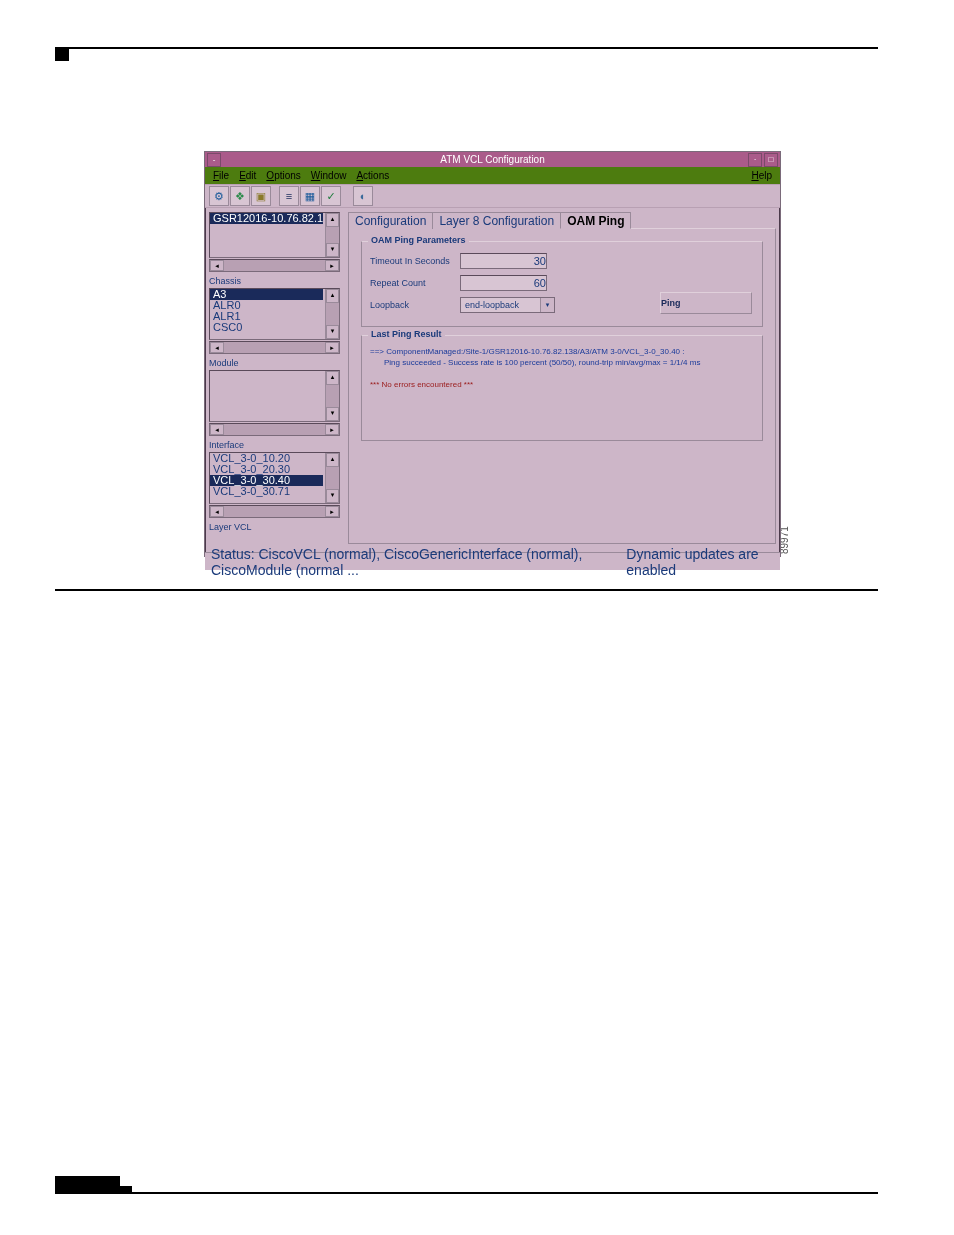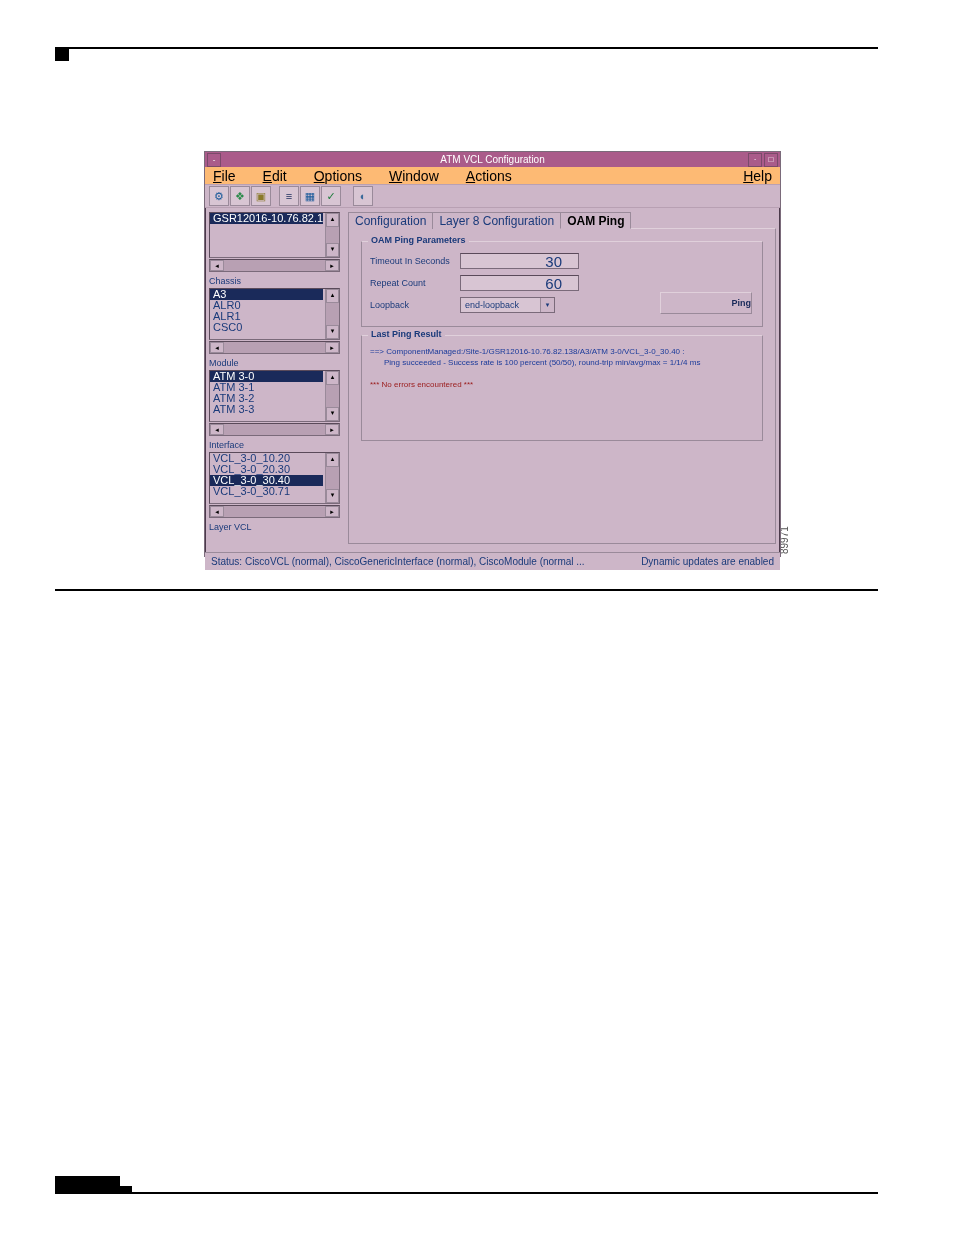--- a/index.html
+++ b/index.html
@@ -10,21 +10,21 @@
 .hbar-bot{position:absolute;left:55px;top:1192px;width:823px;height:2px;background:#000}
 .sq-bl{position:absolute;left:55px;top:1176px;width:65px;height:18px;background:#000}
 .sq-bl2{position:absolute;left:120px;top:1186px;width:12px;height:8px;background:#000}
 .imgnum{position:absolute;left:779px;top:554px;font-size:10px;color:#555;transform:rotate(-90deg);transform-origin:left top}
 .window{position:absolute;left:204px;top:151px;width:575px;height:404px;background:#cdb6c8;border:1px solid #7a6a7a;box-shadow:0 0 0 1px #4b3a4b inset}
 .titlebar{background:#aa5b8a;color:#fff;height:15px;display:flex;align-items:center;font-size:10px;position:relative}
 .title-text{position:absolute;left:50%;transform:translateX(-50%)}
 .title-left{width:12px;height:12px;margin-left:2px;background:#aa5b8a;border:1px solid #7a4a6a;display:flex;align-items:center;justify-content:center;font-size:8px}
 .title-right{position:absolute;right:2px;display:flex;gap:2px}
 .title-right div{width:12px;height:12px;background:#aa5b8a;border:1px solid #7a4a6a;font-size:8px;display:flex;align-items:center;justify-content:center}
-.menubar{background:#fdba74;height:17px;display:flex;align-items:center;padding:0 4px;font-size:14px;gap:19px}
+.menubar{background:#4d7c0f;height:17px;display:flex;align-items:center;padding:0 4px;font-size:10px;gap:2px}
 .menubar span{padding:0 4px}
 .menubar .help{margin-left:auto}
 .toolbar{background:#cdb6c8;height:22px;display:flex;align-items:center;padding:0 4px;gap:1px;border-top:1px solid #b8a0b3;border-bottom:1px solid #b8a0b3}
 .tbtn{width:18px;height:18px;border:1px solid #9a8a9a;background:#d8c5d3;display:flex;align-items:center;justify-content:center;font-size:11px}
 .content{display:flex;height:344px}
 .leftpane{width:131px;padding:4px;display:flex;flex-direction:column;gap:2px}
 .listbox{background:#cdb6c8;border:1px solid #7a6a7a;border-top-color:#5a4a5a;border-left-color:#5a4a5a;position:relative;overflow:hidden}
 .listbox.h1{height:44px}
 .listbox.h2{height:50px}
 .listbox.h3{height:50px}
@@ -43,28 +43,28 @@
 .tabs{display:flex;height:17px;position:relative;z-index:2}
 .tab{border:1px solid #9a8a9a;border-bottom:none;background:#cdb6c8;padding:1px 6px;font-size:12px;color:#1a3a7a;margin-right:-1px}
 .tab.active{background:#cdb6c8;border-bottom:1px solid #cdb6c8;z-index:3;font-weight:bold;color:#000}
 .tabbody{border:1px solid #9a8a9a;border-top-color:#e0d0db;height:290px;margin-top:-1px;background:#cdb6c8;padding:12px;position:relative}
 .group{border:1px solid #9a8a9a;border-top-color:#e0d0db;padding:10px 8px 8px;margin-bottom:8px;position:relative}
 .group-title{position:absolute;top:-7px;left:6px;background:#cdb6c8;padding:0 3px;font-size:9px;font-weight:bold;color:#1a3a7a}
 .group1{height:66px}
 .group2{height:86px}
 .row{display:flex;align-items:center;height:18px;margin-bottom:4px;font-size:9px;color:#1a3a7a}
 .row label{width:90px}
-.numfield{width:85px;height:14px;background:#d8c5d3;border:1px solid #7a6a7a;border-top-color:#5a4a5a;text-align:center;padding:0 16px;font-size:15px;display:flex;align-items:center;justify-content:flex-end}
+.numfield{width:85px;height:14px;background:#d8c5d3;border:1px solid #7a6a7a;border-top-color:#5a4a5a;text-align:center;padding:0 0;font-size:11px;display:flex;align-items:center;justify-content:flex-end}
 .combo{width:85px;height:14px;background:#d8c5d3;border:1px solid #7a6a7a;display:flex;align-items:center;font-size:9px;position:relative;padding:0 4px}
 .combo-arrow{position:absolute;right:0;top:0;width:13px;height:14px;background:#cdb6c8;border-left:1px solid #9a8a9a;text-align:center;font-size:7px;line-height:14px}
-.pingbtn{position:absolute;right:10px;top:50px;width:90px;height:20px;background:#cdb6c8;border:1px solid #9a8a9a;border-top-color:#e0d0db;border-left-color:#e0d0db;font-size:9px;font-weight:bold;color:#1a2a5a;text-align:right;line-height:20px}
+.pingbtn{position:absolute;right:10px;top:50px;width:90px;height:20px;background:#cdb6c8;border:1px solid #9a8a9a;border-top-color:#e0d0db;border-left-color:#e0d0db;font-size:9px;font-weight:bold;color:#1a2a5a;text-align:left;line-height:20px}
 .result-text{font-size:8px;color:#1a3a9a;line-height:11px}
 .result-text .ok{color:#1a3a9a}
 .result-text .noerr{color:#9a1a1a}
-.statusbar{background:#cdb6c8;border-top:1px solid #9a8a9a;padding:2px 6px;font-size:10px;color:#1a3a7a;display:flex;justify-content:space-between;height:13px;align-items:center}
+.statusbar{background:#cdb6c8;border-top:1px solid #9a8a9a;padding:2px 6px;font-size:14px;color:#1a3a7a;display:flex;justify-content:space-between;height:13px;align-items:center}
 .updatebar{background:#cdb6c8;padding:1px 6px;font-size:9px;color:#3a4a9a;height:11px}
 </style>
 </head>
 <body>
 
 <div class="page">
   <div class="hbar-top"></div>
   <div class="sq-tl"></div>
   <div class="hbar-mid"></div>
   <div class="hbar-bot"></div>
@@ -136,26 +136,20 @@
             </div>
         </div>
         <div class="hscroll">
             <div class="hbtn">◂</div>
             <div class="htrack"></div>
             <div class="hbtn">▸</div>
           </div>
 
         <div class="panelabel">Module</div>
         <div class="listbox h3">
-          <div class="list-inner">
-            <div class="sel">ATM 3-0</div>
-            <div>ATM 3-1</div>
-            <div>ATM 3-2</div>
-            <div>ATM 3-3</div>
-          </div>
           <div class="vscroll">
               <div class="sbtn">▴</div>
               <div class="strack"></div>
               <div class="sbtn">▾</div>
             </div>
         </div>
         <div class="hscroll">
             <div class="hbtn">◂</div>
             <div class="htrack"></div>
             <div class="hbtn">▸</div>

